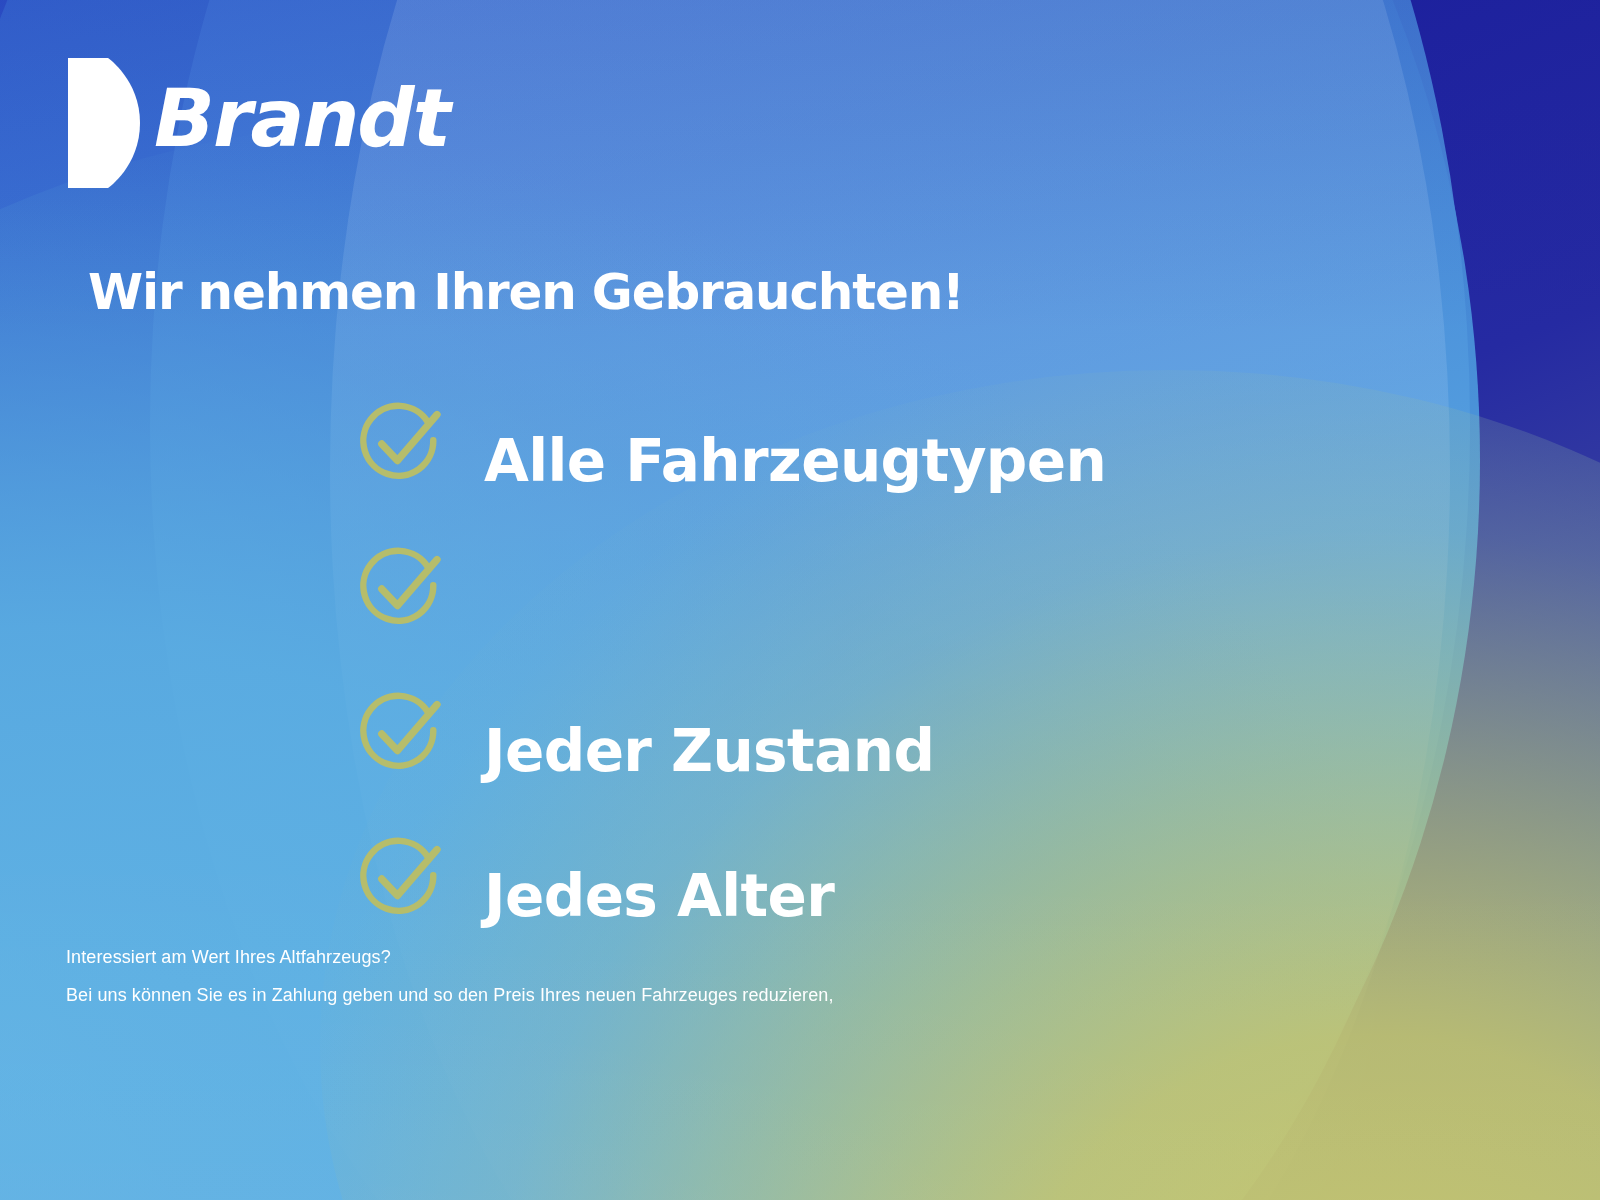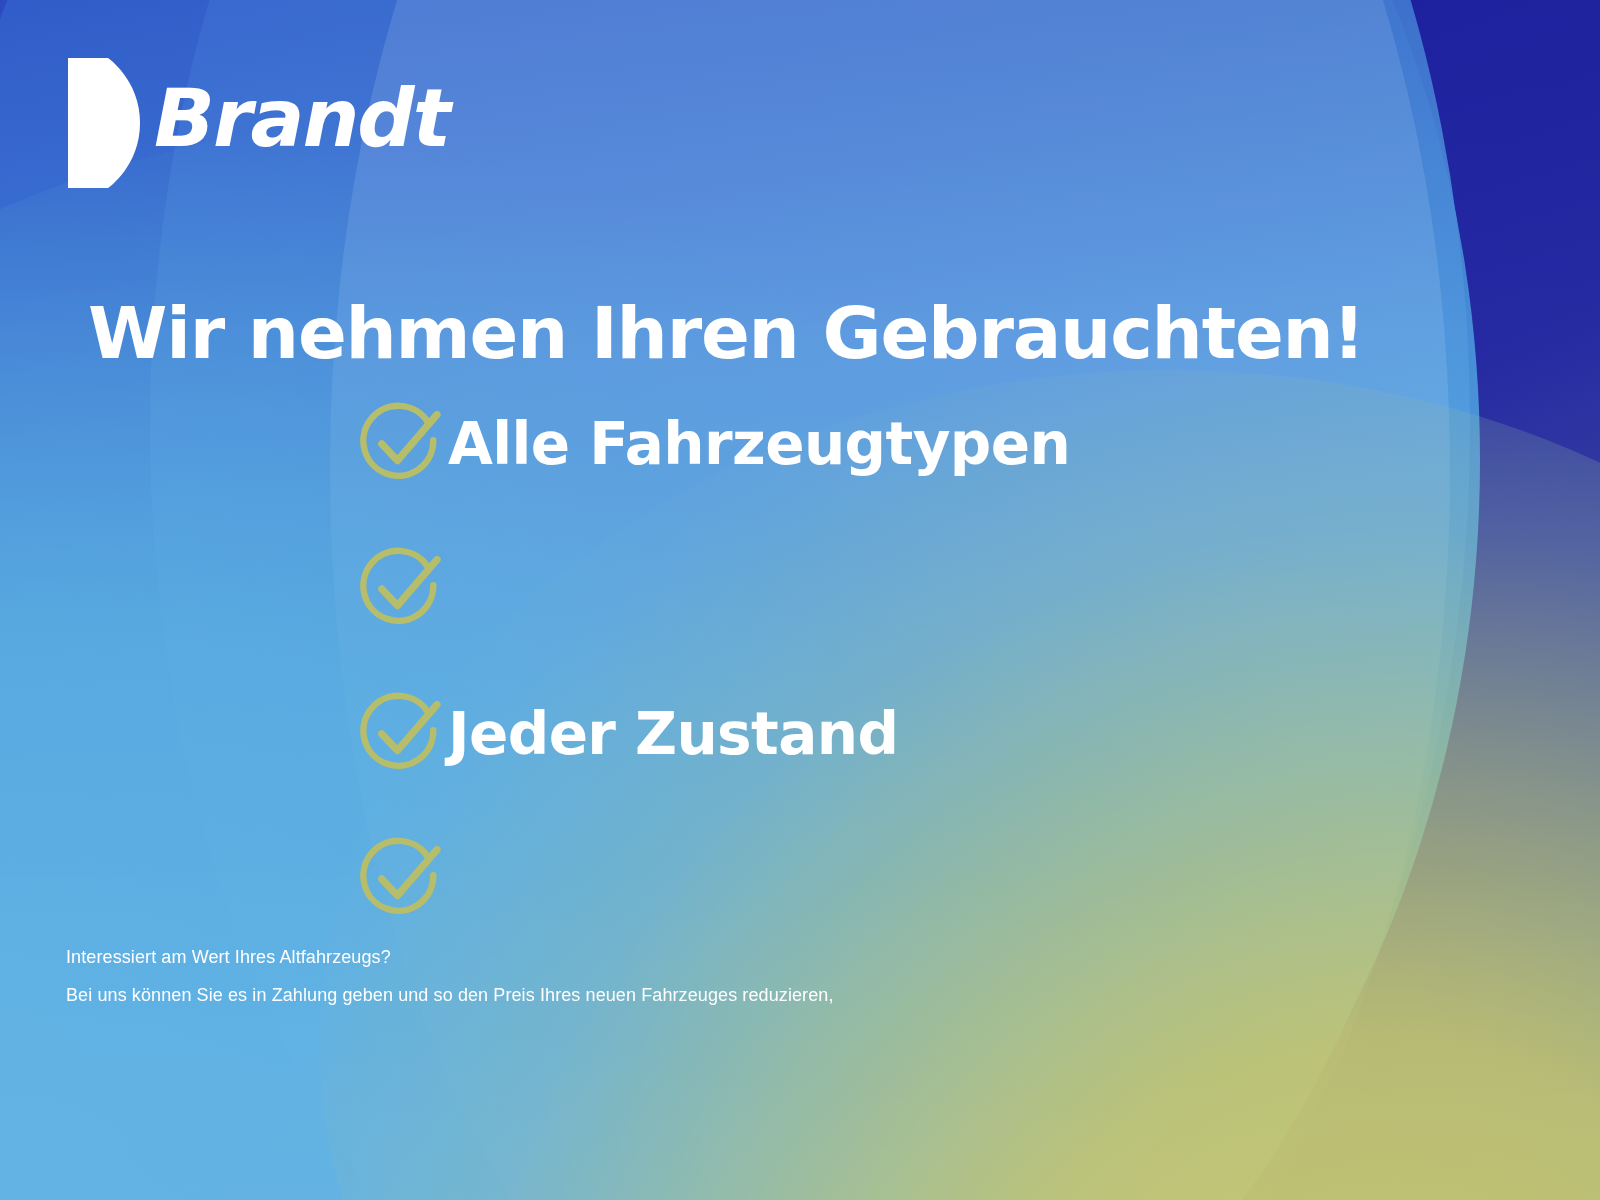--- a/index.html
+++ b/index.html
@@ -206,42 +206,43 @@
     line-height: 1;
     font-family: "DejaVu Sans", sans-serif;
     transform: translateY(-4px);
     text-align: right;
   }
 
   
   .headline {
     position: absolute;
     left: 88px;
-    top: 248px;
+    top: 232px;
     color: #ffffff;
-    font-size: 72px;
+    font-size: 50px;
     font-weight: 700;
     letter-spacing: -1.2px;
     line-height: 1.05;
     white-space: nowrap;
     font-family: "DejaVu Sans", sans-serif;
   }
 
   
   .features {
     position: absolute;
     left: 356px;
     top: 398px;
     display: flex;
     flex-direction: column;
     gap: 53px;
   }
   .feature {
     display: flex;
-    align-items: center;
+    align-items: flex-end;
+    gap: 36px;
     height: 92px;
   }
   .check-icon {
     width: 92px;
     height: 92px;
     flex: 0 0 92px;
     display: block;
   }
   .feature-label {
     color: #ffffff;
@@ -318,20 +319,21 @@
           <path d="M28 50 L45 68 L88 18" fill="none" stroke="#b6bd6b" stroke-width="8" stroke-linecap="round" stroke-linejoin="round"></path>
         </svg>
         <span class="feature-label">Jeder Zustand</span>
       </div>
 
       <div class="feature">
         <svg class="check-icon" viewBox="0 0 100 100" aria-hidden="true">
           <path d="M78 26 A38 38 0 1 0 84 46" fill="none" stroke="#b6bd6b" stroke-width="7" stroke-linecap="round"></path>
           <path d="M28 50 L45 68 L88 18" fill="none" stroke="#b6bd6b" stroke-width="8" stroke-linecap="round" stroke-linejoin="round"></path>
         </svg>
+        <span class="feature-label">Jedes Alter</span>
       </div>
 
     </div>
 
     <div class="footnote">
       <span class="footnote-line">Interessiert am Wert Ihres Altfahrzeugs?</span>
       <span class="footnote-line">Bei uns können Sie es in Zahlung geben und so den Preis Ihres neuen Fahrzeuges reduzieren,</span>
     </div>
 
   </div>

